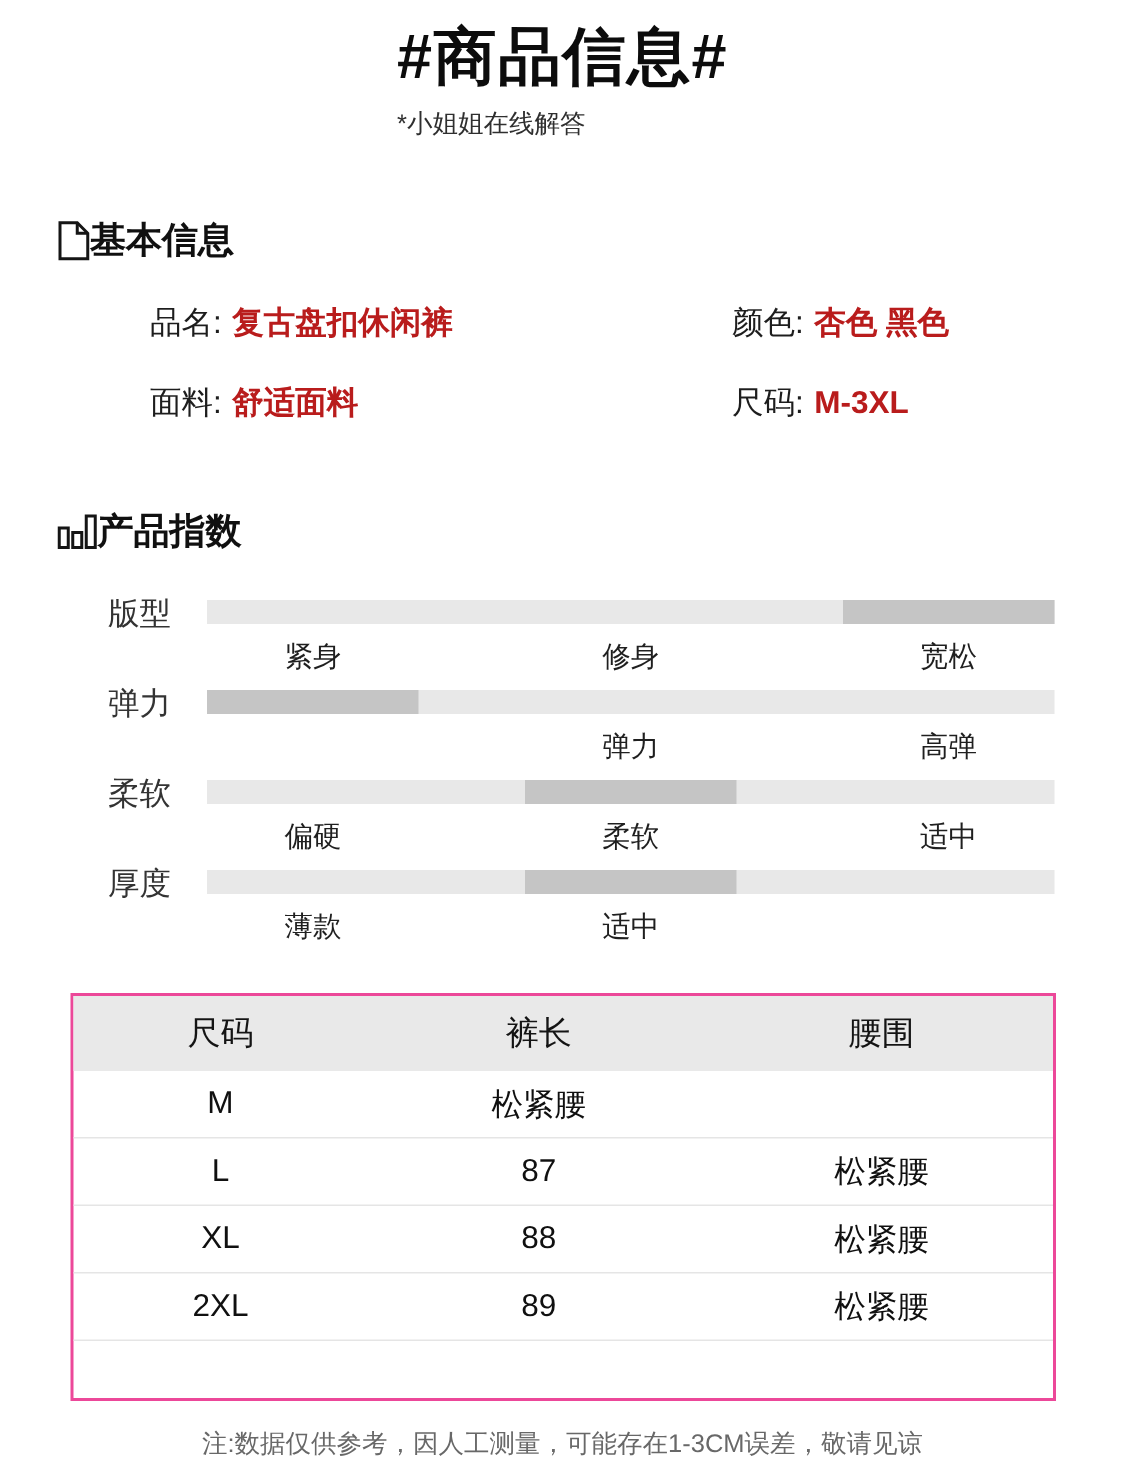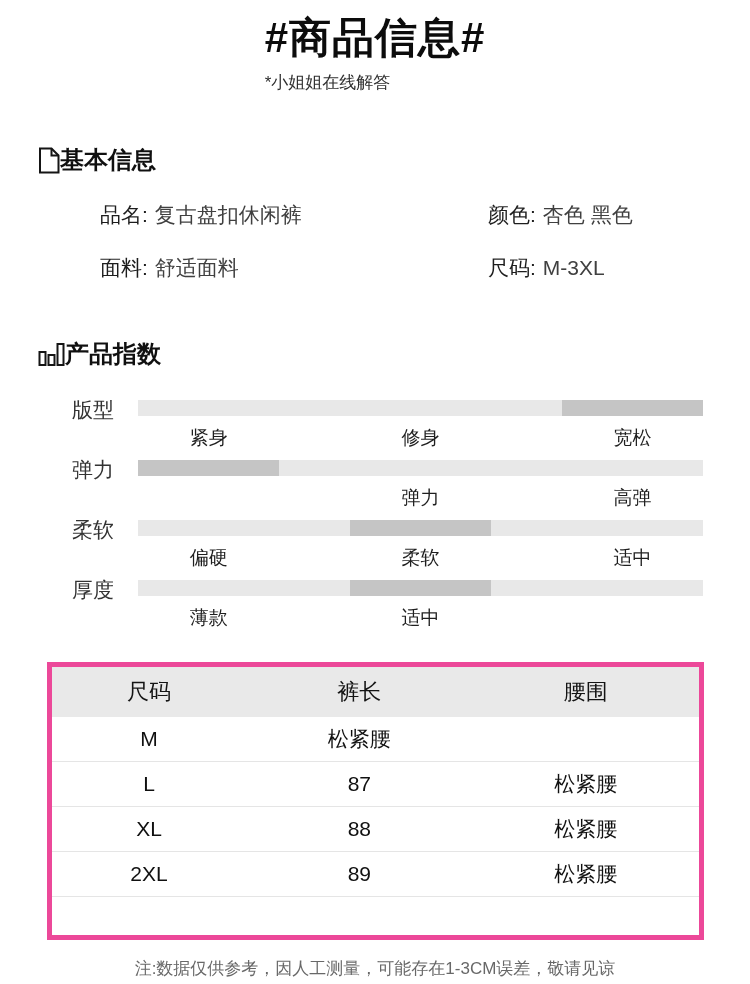--- a/index.html
+++ b/index.html
@@ -25,36 +25,36 @@
   .section-title { font-size:24px; font-weight:700; color:#101010; }
   .section-icon { display:inline-flex; }
 
   
   .basic-section { margin-top:50px; }
   .info-grid {
     display:grid; grid-template-columns:388px 1fr;
     row-gap:25px; margin:25px 0 0 72px; font-size:21px;
   }
   .info-label { color:#1d1d1d; font-weight:400;margin-left:28px; }
-  .info-value { font-weight:400; margin-left:7px; color:#404040; }
+  .info-value { font-weight:700; margin-left:7px; color:#b91c1c; }
 
   
   .index-section { margin-top:56px; }
   .metrics { margin:30px 47px 0 72px; }
   .metric { display:flex; margin-bottom:13px; }
   .metric-name { width:66px; flex:0 0 66px; font-size:21px; color:#333; line-height:20px; }
   .metric-body { flex:1; }
   .track { position:relative; height:16px; background:#e8e8e8; }
   .track-highlight { position:absolute; top:0; bottom:0; background:#c5c5c5; }
   .ticks { position:relative; height:24px; margin-top:7px; font-size:19px; color:#1f1f1f; }
   .tick { position:absolute; top:2px; width:25%; text-align:center; }
   .tick.t0 { left:0; } .tick.t1 { left:37.5%; } .tick.t2 { left:75%; }
 
   
-  .size-table { margin:35px 46px 0 47px; border:5px solid #ec4899; background:#fff; }
+  .size-table { margin:35px 46px 0 47px; border:2px solid #ec4899; background:#fff; }
   .t-head {
     display:grid; grid-template-columns:30% 35% 35%;
     height:50px; align-items:center; text-align:center;
     background:#e9e9e9; font-size:22px; color:#141414;
   }
   .t-row {
     display:grid; grid-template-columns:30% 35% 35%;
     height:44px; align-items:center; text-align:center;
     font-size:21px; color:#101010; border-bottom:1px solid #e5e5e5;
   }

